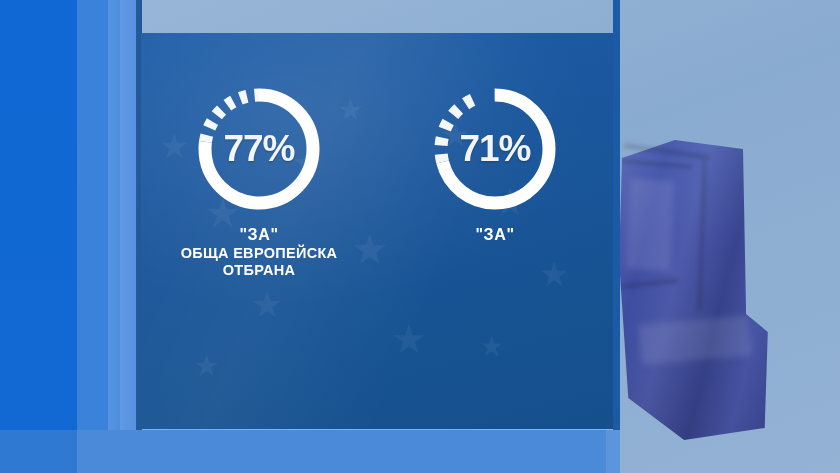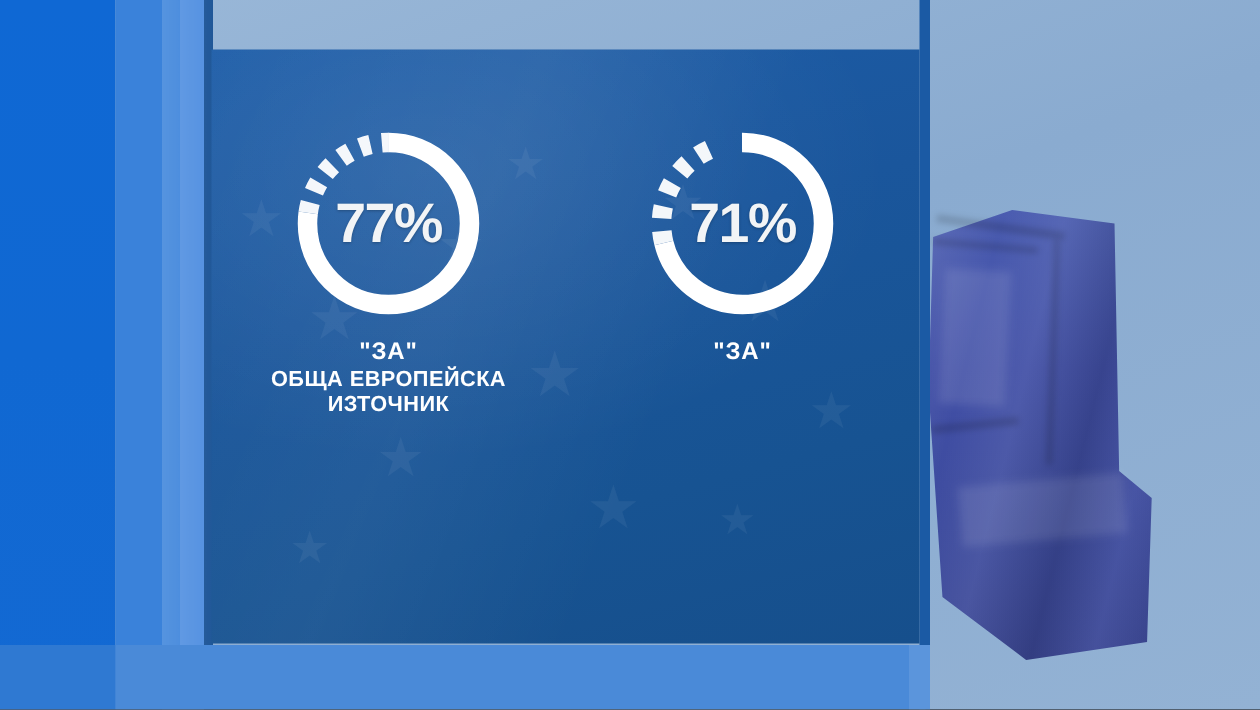--- a/index.html
+++ b/index.html
@@ -210,21 +210,21 @@
 
             <circle cx="64" cy="64" r="54" fill="none" stroke="#ffffff" stroke-width="13" stroke-linecap="butt" stroke-dasharray="261.2 77.3" transform="rotate(-90 64 64)"></circle>
 
             <circle cx="64" cy="64" r="54" fill="none" stroke="#ffffff" stroke-width="13" stroke-linecap="butt" stroke-dasharray="0 261.2 7 7.6 7 7.6 7 7.6 7 7.6 7 7.6 7 7.6" transform="rotate(-90 64 64)" opacity="0.95"></circle>
           </svg>
           <div class="pct">77%</div>
         </div>
         <div class="gauge-caption">
           <div class="cap-za">"ЗА"</div>
           <div class="cap-main">ОБЩА ЕВРОПЕЙСКА</div>
-          <div class="cap-main">ИЗТОЧНИК</div>
+          <div class="cap-main">ОТБРАНА</div>
         </div>
       </div>
 
       <div class="gauge">
         <div class="ring-wrap">
           <svg width="128" height="128" viewBox="0 0 128 128" aria-hidden="true">
 
             <circle cx="64" cy="64" r="54" fill="none" stroke="#ffffff" stroke-width="13" stroke-linecap="butt" stroke-dasharray="240.9 97.5" transform="rotate(-90 64 64)"></circle>
 
             <circle cx="64" cy="64" r="54" fill="none" stroke="#ffffff" stroke-width="13" stroke-linecap="butt" stroke-dasharray="0 240.9 8 8.7 8 8.7 8 8.7 8 8.7 8 8.7" transform="rotate(-90 64 64)" opacity="0.95"></circle>

